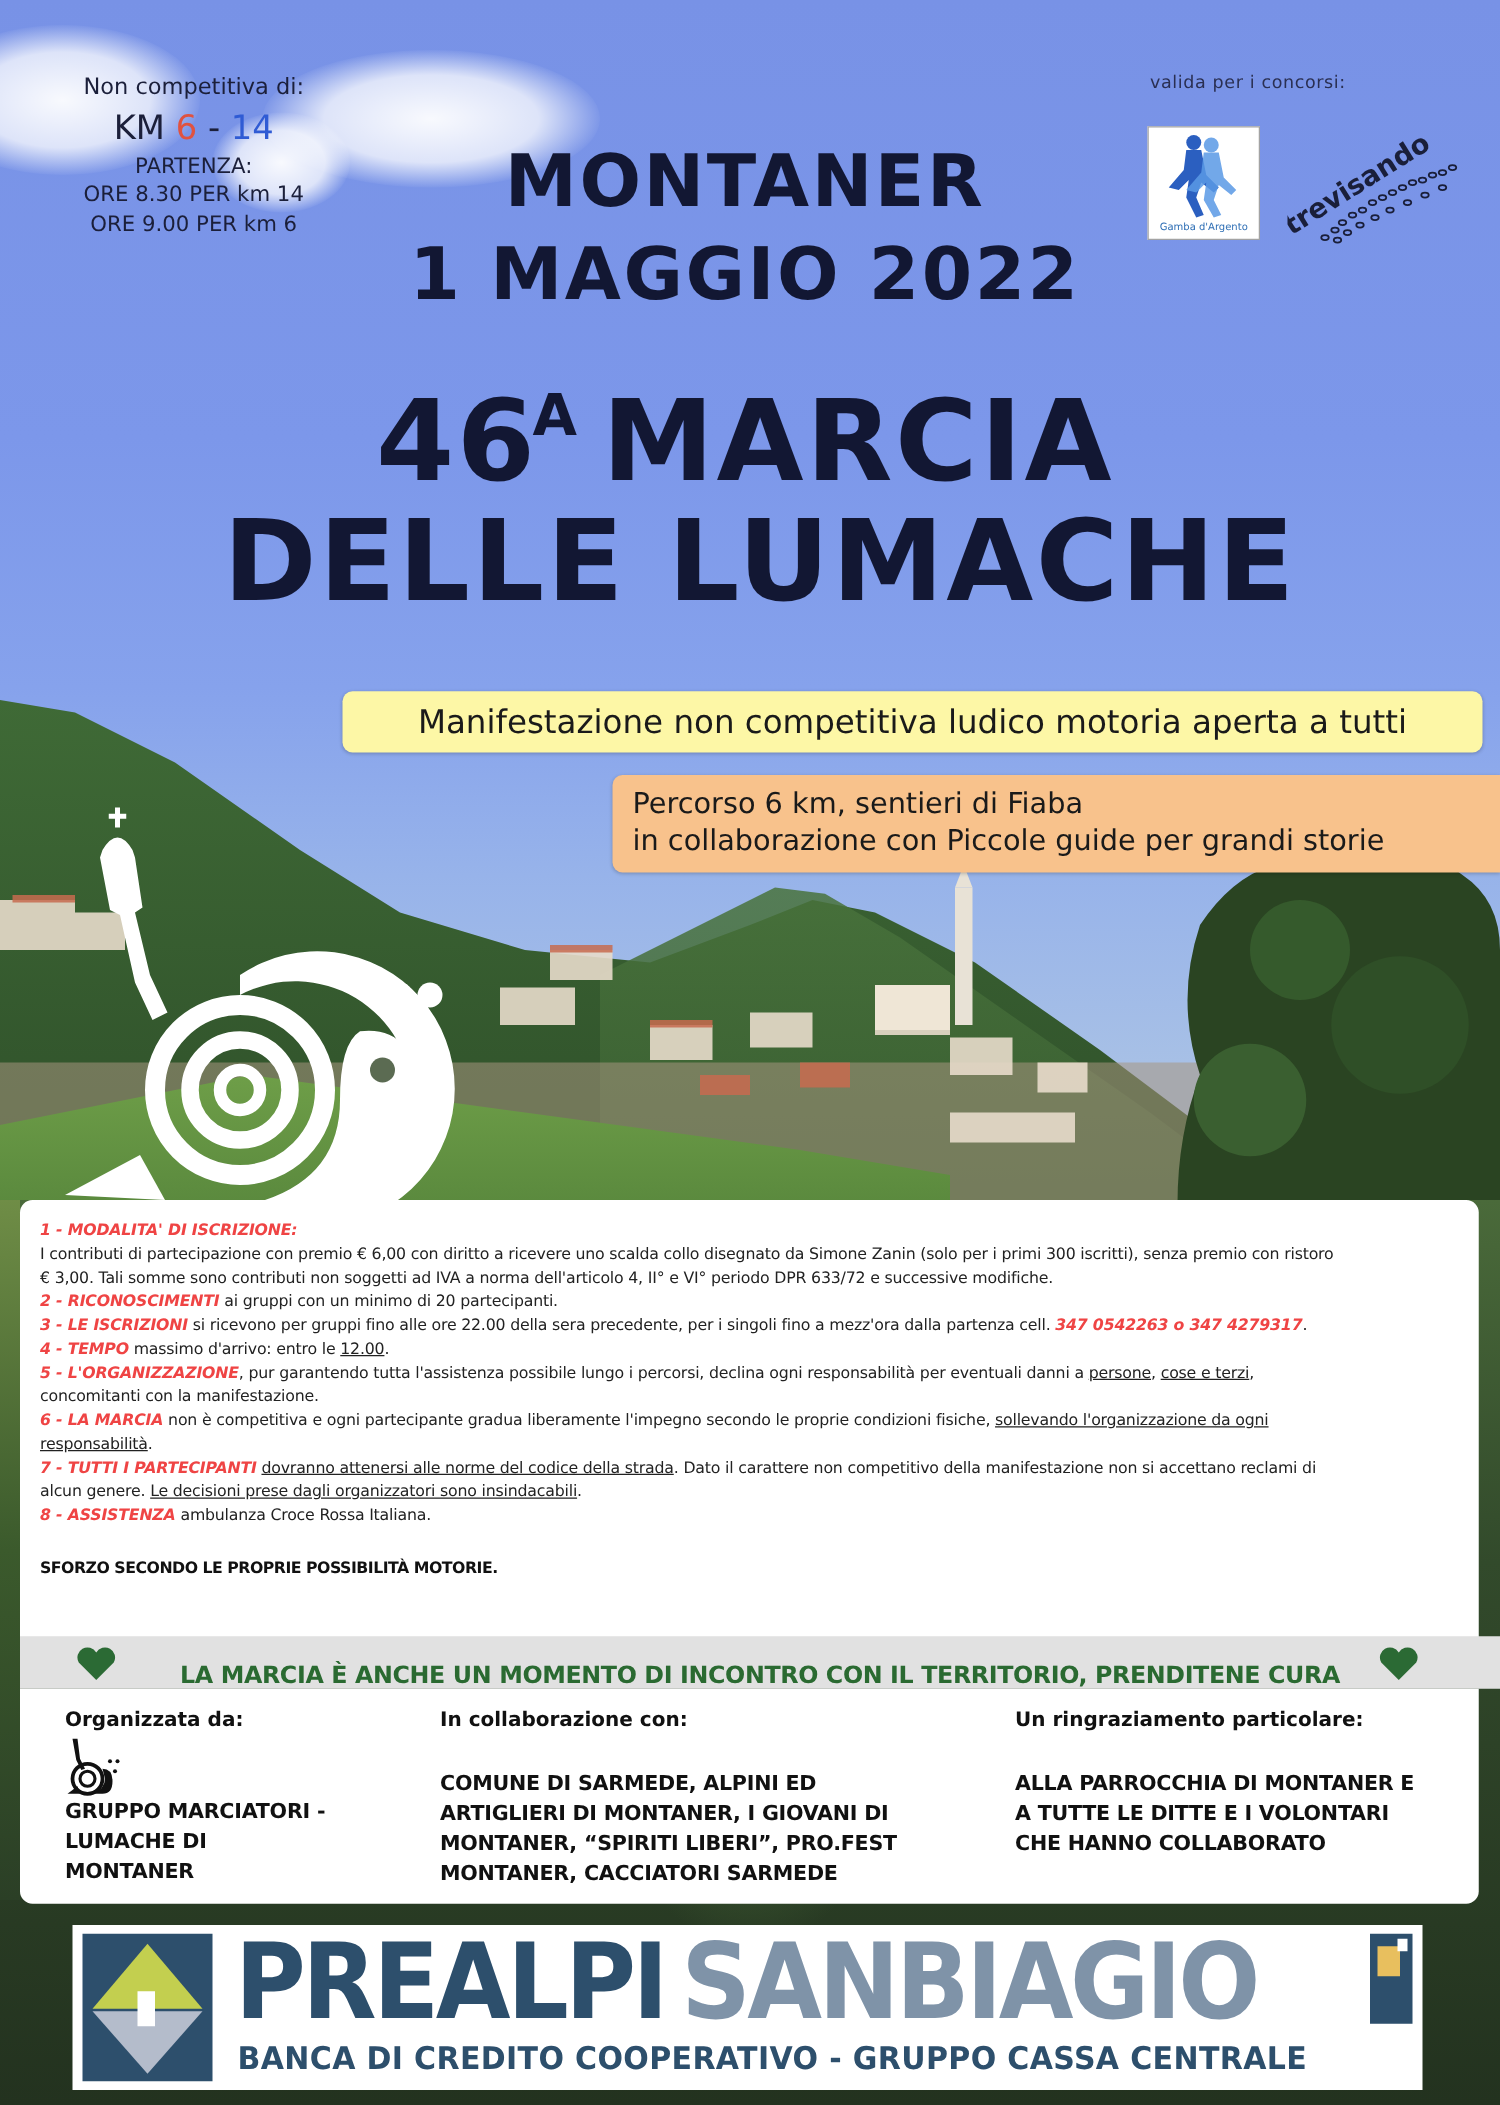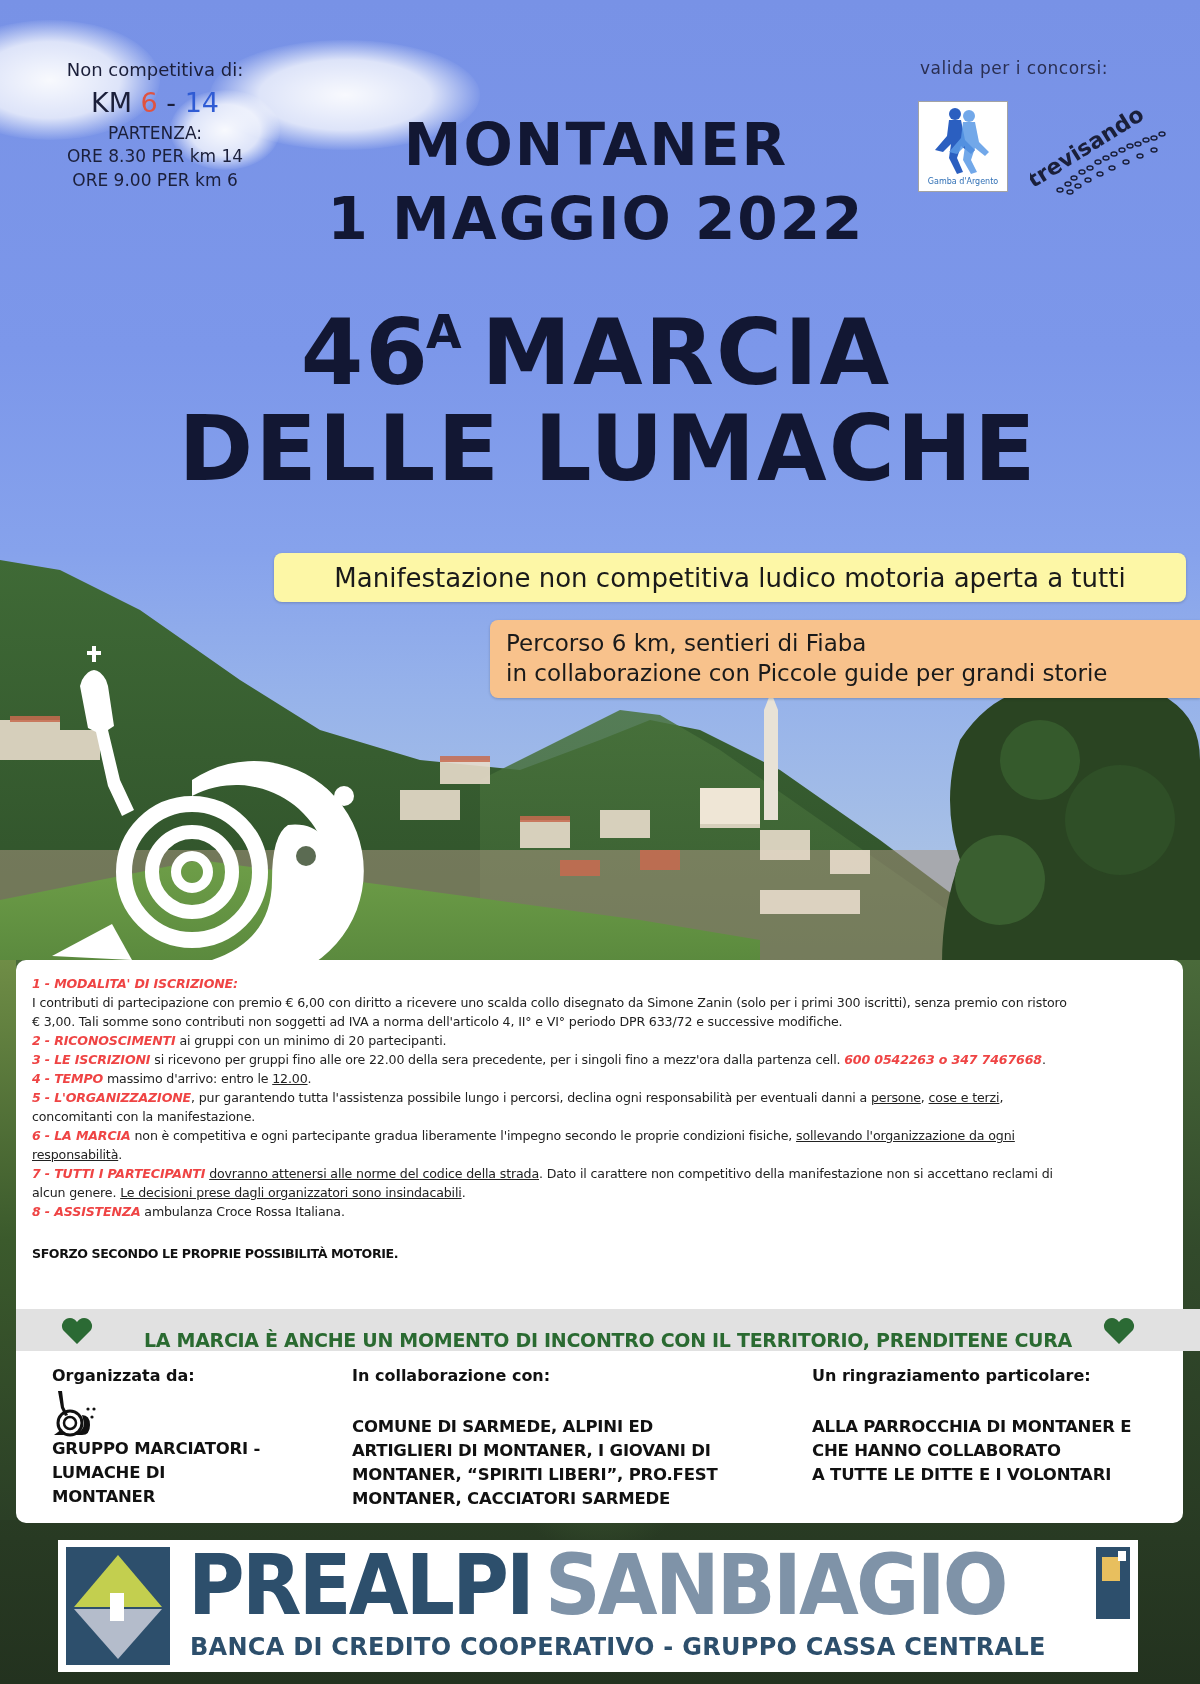--- a/index.html
+++ b/index.html
@@ -42,21 +42,21 @@
   .tl-km { font-size: 27px; line-height: 38px; margin-top: 2px; }
   .tl-km .km-six { color: #e0523f; }
   .tl-km .km-dash { color: #1b1f3a; }
   .tl-km .km-fourteen { color: #2f5bd4; }
   .tl-partenza { font-size: 17px; line-height: 22px; }
   .tl-time { font-size: 17px; line-height: 24px; }
 
   
   .contests-label {
     position: absolute; left: 920px; top: 58px; width: 230px;
-    font-size: 17px; color: #2a2f52; letter-spacing: 0.5px;
+    font-size: 14px; color: #2a2f52; letter-spacing: 0.5px;
   }
   .gamba-logo {
     position: absolute; left: 918px; top: 101px; width: 90px; height: 91px;
     background: #ffffff; border: 1px solid #a3a3a3;
   }
   .gamba-logo svg { position: absolute; left: 6px; top: 4px; }
   .gamba-caption {
     position: absolute; left: 0; bottom: 5px; width: 100%;
     text-align: center; font-size: 8px; color: #2f6fb5;
     font-family: "DejaVu Sans", sans-serif;
@@ -315,21 +315,21 @@
     <circle cx="292" cy="216" r="10"></circle>
   </g>
   <circle cx="254" cy="216" r="10" fill="#5b6b52"></circle>
 </svg>
 
 <div class="rules-box">
   <div class="rule-line"><b><span>1</span> - <span>MODALITA' DI ISCRIZIONE:</span></b></div>
   <div class="rule-line">I contributi di partecipazione con premio € 6,00 con diritto a ricevere uno scalda collo disegnato da Simone Zanin (solo per i primi 300 iscritti), senza premio con ristoro</div>
   <div class="rule-line">€ 3,00. Tali somme sono contributi non soggetti ad IVA a norma dell'articolo 4, II° e VI° periodo DPR 633/72 e successive modifiche.</div>
   <div class="rule-line"><b><span>2</span> - <span>RICONOSCIMENTI</span></b><span> ai gruppi con un minimo di 20 partecipanti.</span></div>
-  <div class="rule-line"><b><span>3</span> - <span>LE ISCRIZIONI</span></b><span> si ricevono per gruppi fino alle ore 22.00 della sera precedente, per i singoli fino a mezz'ora dalla partenza cell. </span><b>600 0542263 o 347 7467668</b><span>.</span></div>
+  <div class="rule-line"><b><span>3</span> - <span>LE ISCRIZIONI</span></b><span> si ricevono per gruppi fino alle ore 22.00 della sera precedente, per i singoli fino a mezz'ora dalla partenza cell. </span><b>347 0542263 o 347 4279317</b><span>.</span></div>
   <div class="rule-line"><b><span>4</span> - <span>TEMPO</span></b><span> massimo d'arrivo: entro le </span><u>12.00</u><span>.</span></div>
   <div class="rule-line"><b><span>5</span> - <span>L'ORGANIZZAZIONE</span></b><span>, pur garantendo tutta l'assistenza possibile lungo i percorsi, declina ogni responsabilità per eventuali danni a </span><u>persone</u><span>, </span><u>cose e terzi</u><span>,</span></div>
   <div class="rule-line">concomitanti con la manifestazione.</div>
   <div class="rule-line"><b><span>6</span> - <span>LA MARCIA</span></b><span> non è competitiva e ogni partecipante gradua liberamente l'impegno secondo le proprie condizioni fisiche, </span><u>sollevando l'organizzazione da ogni</u></div>
   <div class="rule-line"><u>responsabilità</u><span>.</span></div>
   <div class="rule-line"><b><span>7</span> - <span>TUTTI I PARTECIPANTI</span></b><span> </span><u>dovranno attenersi alle norme del codice della strada</u><span>. Dato il carattere non competitivo della manifestazione non si accettano reclami di</span></div>
   <div class="rule-line"><span>alcun genere. </span><u>Le decisioni prese dagli organizzatori sono insindacabili</u><span>.</span></div>
   <div class="rule-line"><b><span>8</span> - <span>ASSISTENZA</span></b><span> ambulanza Croce Rossa Italiana.</span></div>
 
   <div class="recommendation">
@@ -371,22 +371,22 @@
     <div style="height:28px"></div>
     <div class="credit-body">COMUNE DI SARMEDE, ALPINI ED</div>
     <div class="credit-body">ARTIGLIERI DI MONTANER, I GIOVANI DI</div>
     <div class="credit-body">MONTANER, “SPIRITI LIBERI”, PRO.FEST</div>
     <div class="credit-body">MONTANER, CACCIATORI SARMEDE</div>
   </div>
   <div class="credit-col col-thanks">
     <div class="credit-heading">Un ringraziamento particolare:</div>
     <div style="height:28px"></div>
     <div class="credit-body">ALLA PARROCCHIA DI MONTANER E</div>
+    <div class="credit-body">A TUTTE LE DITTE E I VOLONTARI</div>
     <div class="credit-body">CHE HANNO COLLABORATO</div>
-    <div class="credit-body">A TUTTE LE DITTE E I VOLONTARI</div>
   </div>
 </div>
 
 <div class="bank-logo">
   <div class="bank-emblem">
     <svg width="104" height="118" viewBox="0 0 104 118">
       <polygon points="52,8 96,60 8,60" fill="#c3cf4f"></polygon>
       <polygon points="8,62 96,62 52,112" fill="#b4bccb"></polygon>
       <rect x="44" y="46" width="14" height="28" fill="#ffffff"></rect>
     </svg>

